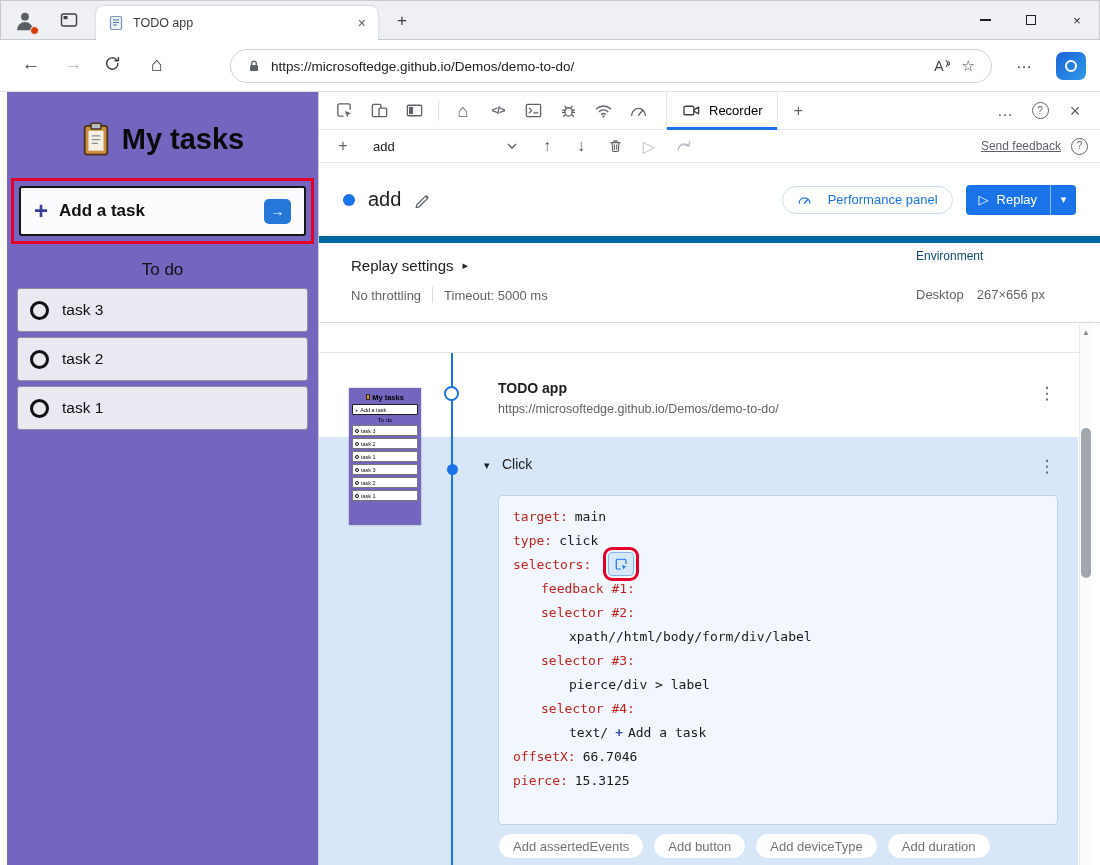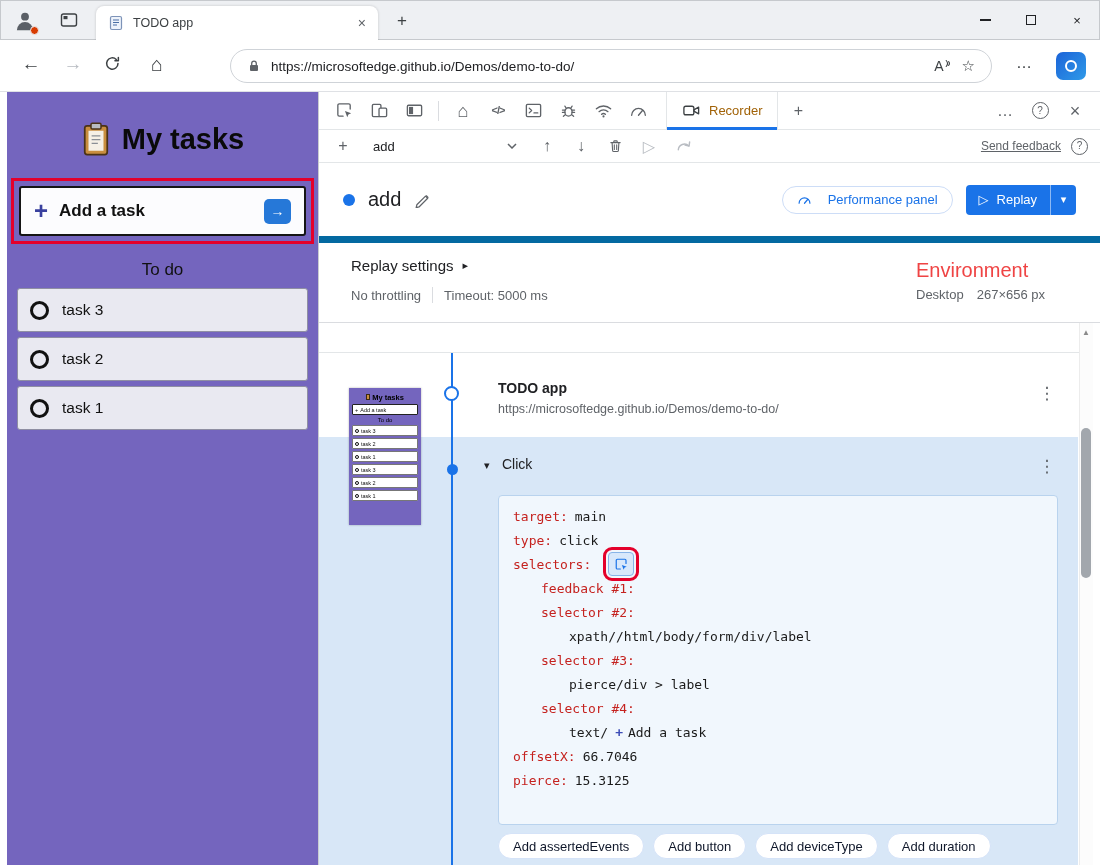--- a/index.html
+++ b/index.html
@@ -48,21 +48,21 @@
   .task-label { font-size:15.5px; color:#111; }
 
   
   .devtools { position:absolute; left:318px; top:92px; right:0; bottom:0; background:#fff; border-left:1px solid #c9ccd0; overflow:hidden; }
   .dt-row1 { position:absolute; top:0; left:0; right:0; height:38px; border-bottom:1px solid #e3e6e8; display:flex; align-items:center; gap:5px; padding:0 10px; }
   .ib { width:30px; height:30px; display:flex; align-items:center; justify-content:center; flex:none; }
   .gl { font-size:16px; color:#5f6368; line-height:1; }
   .code-gl { font-size:11px; font-weight:bold; letter-spacing:-1px; }
   .vsep { width:1px; height:20px; background:#dadce0; margin:0 4px; flex:none; }
   .rec-tab { height:38px; display:flex; align-items:center; gap:8px; padding:0 15px; border-left:1px solid #e3e6e8; border-right:1px solid #e3e6e8; position:relative; margin-left:8px; }
-  .rec-label { font-size:13px; color:#a16207; }
+  .rec-label { font-size:13px; color:#000000; }
   .rec-underline { position:absolute; left:0; right:0; bottom:0; height:3px; background:#1a73e8; }
   .row-right { margin-left:auto; display:flex; gap:5px; }
   .qm { width:17px; height:17px; border:1.3px solid #5f6368; border-radius:50%; font-size:10px; display:flex; align-items:center; justify-content:center; }
 
   .dt-row2 { position:absolute; top:38px; left:0; right:0; height:33px; border-bottom:1px solid #e3e6e8; display:flex; align-items:center; gap:10px; padding:0 12px; }
   .rec-select { width:160px; display:flex; align-items:center; justify-content:space-between; padding:3px 8px; border-radius:3px; }
   .rec-select span { font-size:13px; color:#202124; }
   .gl2 { font-size:16px; color:#5f6368; width:24px; text-align:center; }
   .disabled { color:#b8bcc2 !important; }
   .feedback { margin-left:auto; font-size:12px; color:#5f6368; text-decoration:underline; }
@@ -73,21 +73,21 @@
   .perfbtn { margin-left:auto; height:28px; border:1px solid #cdddf7; background:#fff; border-radius:15px; color:#1a73e8; font-size:13px; display:flex; align-items:center; gap:16px; padding:0 14px; }
   .replaywrap { display:flex; }
   .replaymain { height:30px; background:#1a73e8; color:#fff; border-radius:4px 0 0 4px; display:flex; align-items:center; gap:8px; padding:0 13px; font-size:13px; font-weight:500; }
   .replaycaret { width:26px; height:30px; background:#1a73e8; border-left:1px solid rgba(255,255,255,.5); border-radius:0 4px 4px 0; color:#fff; font-size:11px; display:flex; align-items:center; justify-content:center; }
 
   .dt-settings { position:absolute; top:144px; left:0; right:0; height:86px; border-top:7px solid #0369a1; }
   .rs-title { position:absolute; left:32px; top:14px; font-size:15px; color:#202124; display:flex; gap:9px; align-items:center; }
   .rs-title .tri { font-size:11px; color:#202124; }
   .rs-sub { position:absolute; left:32px; top:44px; display:flex; align-items:center; gap:11px; font-size:13px; color:#5f6368; }
   .rs-sub .vsep { height:16px; margin:0; }
-  .env-title { position:absolute; left:597px; top:16px; font-size:20px; color:#ef4444; }
+  .env-title { position:absolute; left:597px; top:6px; font-size:12px; color:#0c4a6e; }
   .env-sub { position:absolute; left:597px; top:44px; display:flex; gap:13px; font-size:13px; color:#5f6368; }
 
   .divider1 { position:absolute; top:230px; left:0; right:0; height:1px; background:#dadce0; }
   .divider2 { position:absolute; top:260px; left:0; width:760px; height:1px; background:#e3e6e8; }
   .timeline { position:absolute; left:132px; top:261px; bottom:0; width:2px; background:#1a73e8; z-index:1; }
 
   .step2-bg { position:absolute; left:0; top:345px; right:22px; bottom:0; background:#d8e7f7; z-index:0; }
   .node1 { position:absolute; left:125px; top:294px; width:15px; height:15px; border:2.5px solid #1a73e8; background:#fff; border-radius:50%; z-index:3; }
   .node2 { position:absolute; left:128px; top:372px; width:11px; height:11px; background:#1a73e8; border-radius:50%; z-index:3; }
   .step1-title { position:absolute; left:179px; top:288px; font-size:14px; font-weight:bold; color:#202124; z-index:2; }
@@ -112,21 +112,21 @@
   .cl { display:flex; align-items:center; height:24px; white-space:pre; }
   .i1 { padding-left:28px; } .i2 { padding-left:56px; }
   .ck { color:#c5221f; }
   .cv { color:#1a1a1a; }
   .ck:not(:empty) ~ .cv { margin-left:7px; }
   .cplus { color:#3d4db7; font-weight:bold; margin:0 5px 0 7px; }
   .cv2 { color:#1a1a1a; }
   .sel-btn { display:inline-flex; width:26px; height:24px; background:#d8e8fb; border:1px solid #88b4e8; border-radius:4px; align-items:center; justify-content:center; margin-left:10px; outline:3px solid #e4002b; outline-offset:2px; }
 
   .step-btns { position:absolute; left:179px; top:741px; display:flex; gap:9px; z-index:2; }
-  .sb { height:26px; background:#fff; border:1px solid #d5e3f8; border-radius:13px; color:#0f172a; font-size:13px; font-weight:500; display:flex; align-items:center; padding:0 14px; }
+  .sb { height:26px; background:#fff; border:1px solid #d5e3f8; border-radius:13px; color:#737373; font-size:13px; font-weight:500; display:flex; align-items:center; padding:0 14px; }
 
   
   .sb-track { position:absolute; left:760px; top:231px; width:14px; bottom:0; background:#fcfcfc; border-left:1px solid #ececec; z-index:5; }
   .sb-up { position:absolute; left:760px; top:234px; width:14px; height:14px; color:#8a8a8a; font-size:8px; text-align:center; line-height:14px; z-index:6; }
   .sb-thumb { position:absolute; left:762px; top:336px; width:10px; height:150px; background:#a2a7ad; border-radius:5px; z-index:6; }
 
   svg { display:block; }
 </style>
 </head>
 <body>

